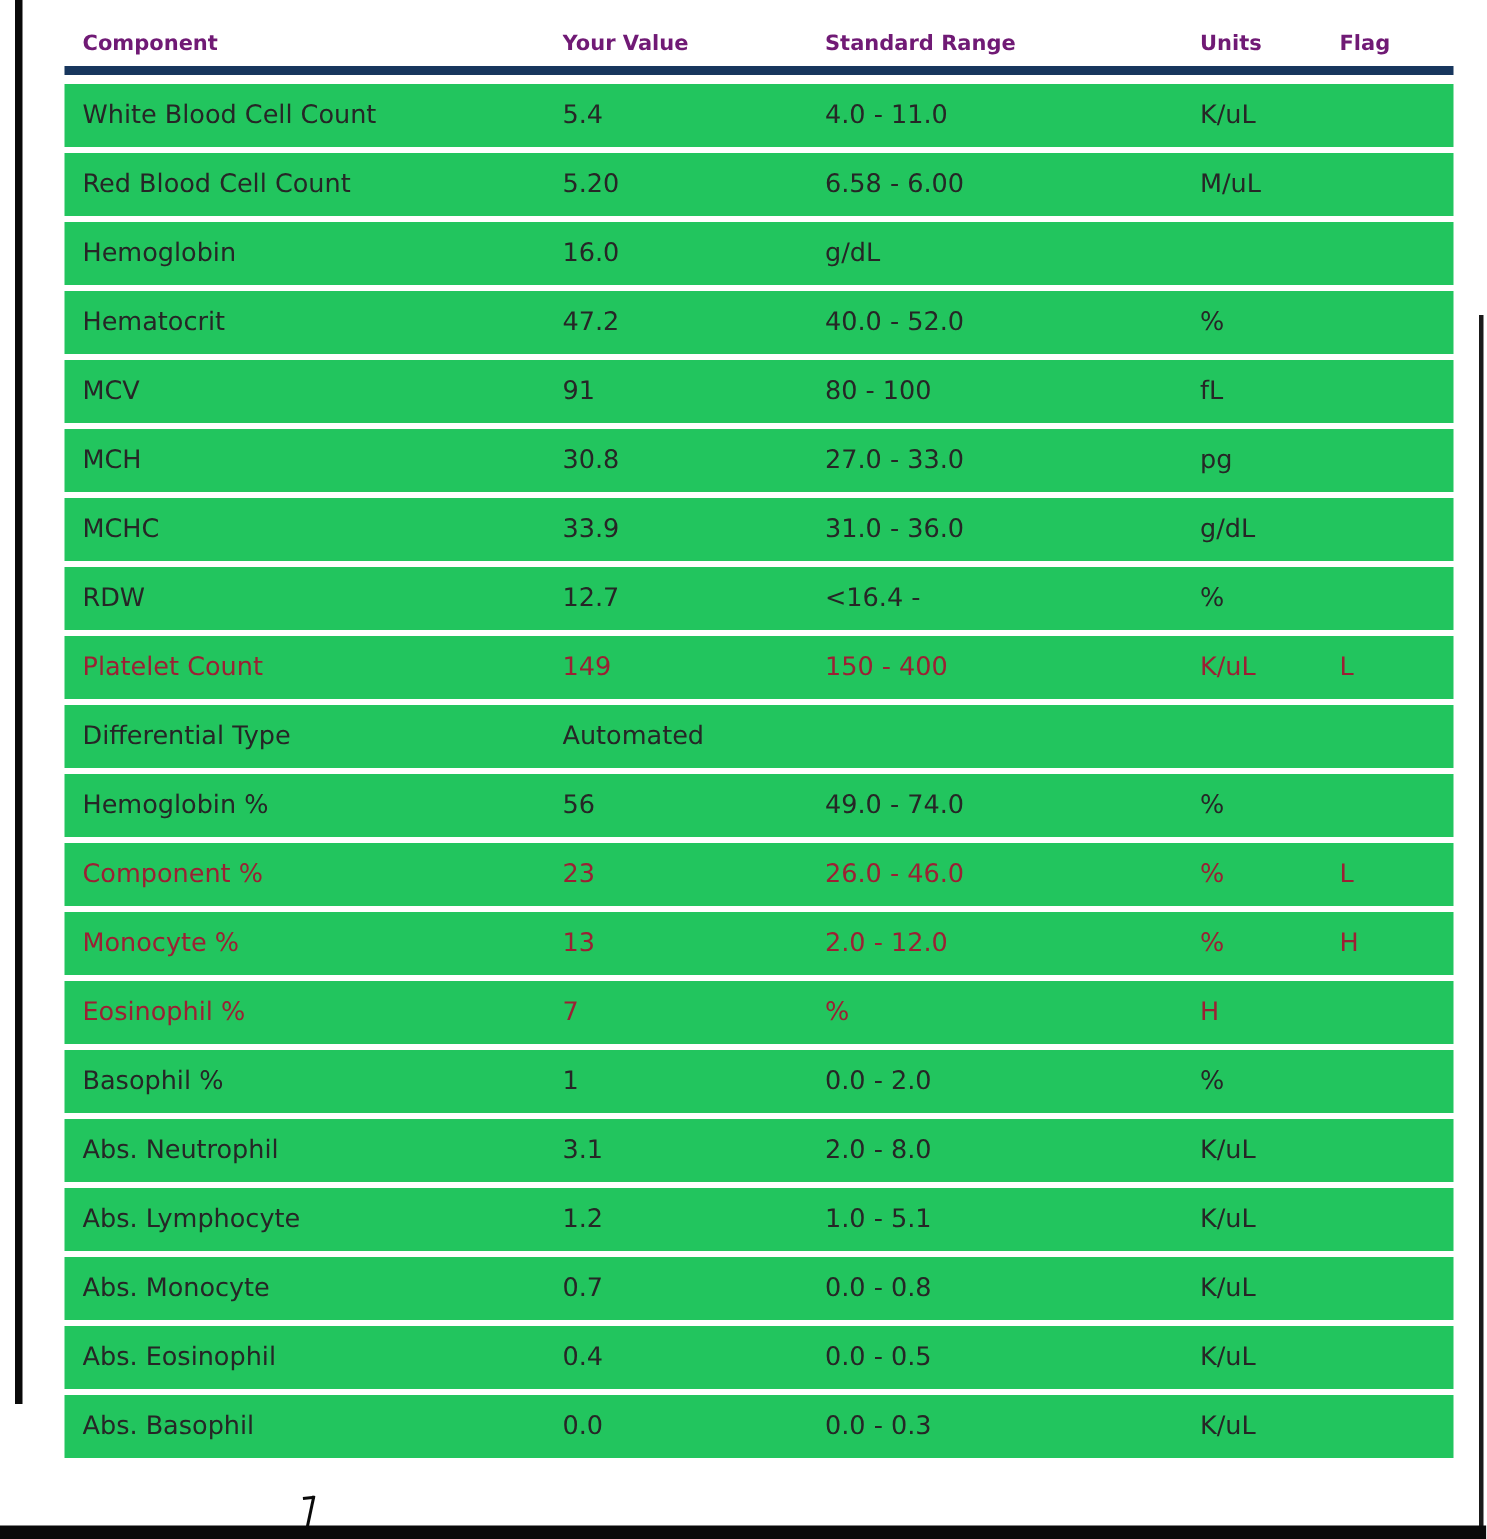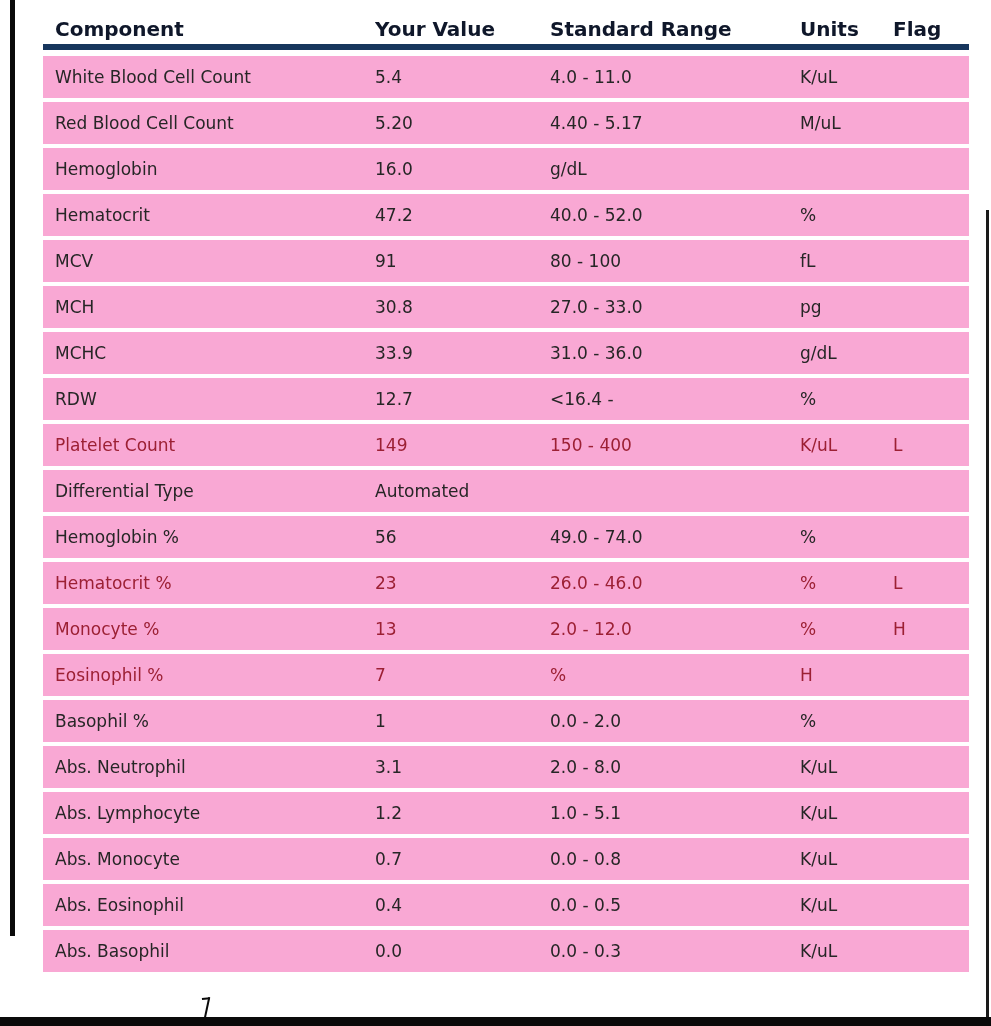--- a/index.html
+++ b/index.html
@@ -44,34 +44,34 @@
   .grid-row {
     display: grid;
     grid-template-columns: 320px 175px 250px 93px 1fr;
     padding-left: 12px;
     box-sizing: border-box;
   }
   .thead {
     padding-top: 14px;
     height: 44px;
     align-items: center;
-    color: #0f172a;
-    font-size: 20px;
+    color: #701a75;
+    font-size: 14px;
     font-weight: bold;
   }
   .head-rule {
     height: 6px;
     background: #17365d;
     margin-bottom: 6px;
   }
   .tbody .grid-row {
     height: 42px;
     line-height: 42px;
     margin-bottom: 4px;
-    background: #f9a8d4;
+    background: #22c55e;
     color: #262626;
     font-size: 17px;
     white-space: nowrap;
   }
   .tbody .grid-row.abnormal {
     color: #9c2034;
   }
   .cell { overflow: hidden; }
 </style>
 </head>
@@ -101,21 +101,21 @@
     <div class="cell">White Blood Cell Count</div>
     <div class="cell">5.4</div>
     <div class="cell">4.0 - 11.0</div>
     <div class="cell">K/uL</div>
     <div class="cell"></div>
   </div>
 
   <div class="grid-row">
     <div class="cell">Red Blood Cell Count</div>
     <div class="cell">5.20</div>
-    <div class="cell">4.40 - 5.17</div>
+    <div class="cell">6.58 - 6.00</div>
     <div class="cell">M/uL</div>
     <div class="cell"></div>
   </div>
 
   <div class="grid-row">
     <div class="cell">Hemoglobin</div>
     <div class="cell">16.0</div>
     <div class="cell">g/dL</div>
     <div class="cell"></div>
   </div>
@@ -178,21 +178,21 @@
 
   <div class="grid-row">
     <div class="cell">Hemoglobin %</div>
     <div class="cell">56</div>
     <div class="cell">49.0 - 74.0</div>
     <div class="cell">%</div>
     <div class="cell"></div>
   </div>
 
   <div class="grid-row abnormal">
-    <div class="cell">Hematocrit %</div>
+    <div class="cell">Component %</div>
     <div class="cell">23</div>
     <div class="cell">26.0 - 46.0</div>
     <div class="cell">%</div>
     <div class="cell">L</div>
   </div>
 
   <div class="grid-row abnormal">
     <div class="cell">Monocyte %</div>
     <div class="cell">13</div>
     <div class="cell">2.0 - 12.0</div>

